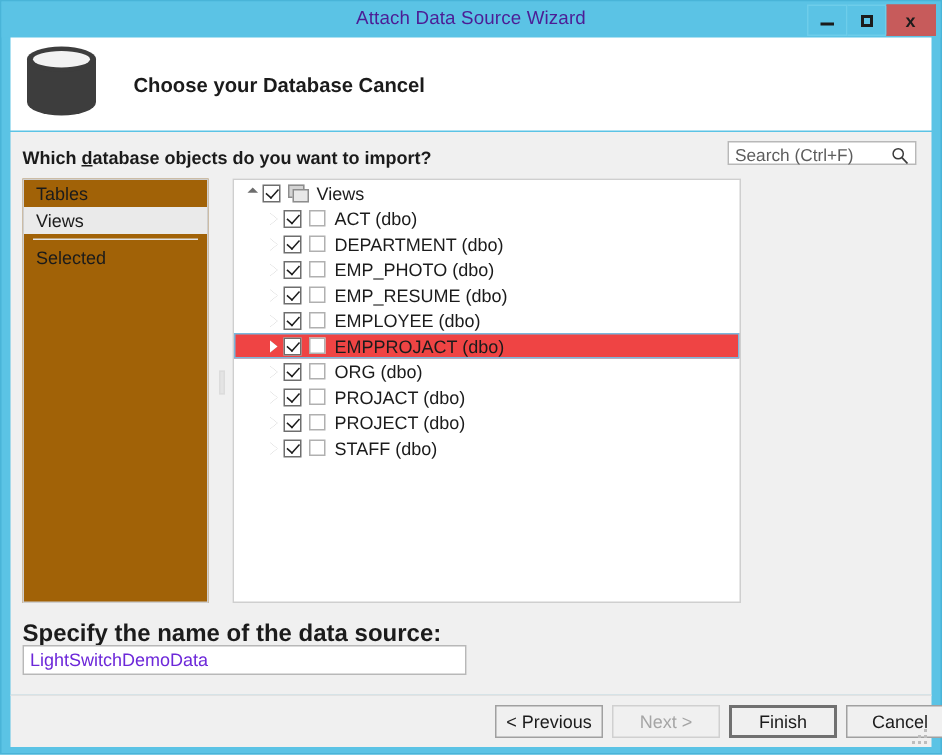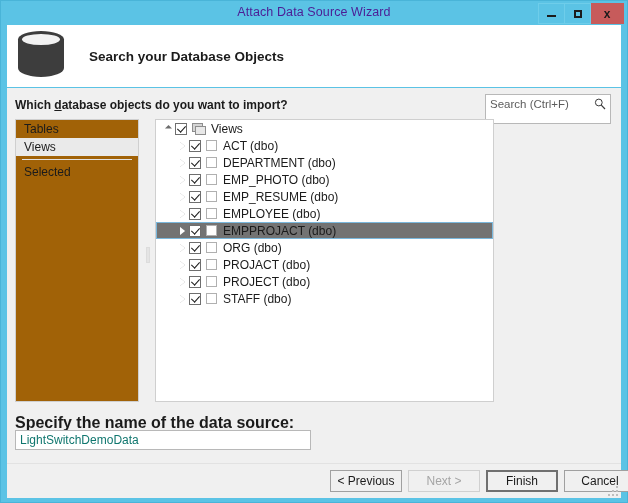--- a/index.html
+++ b/index.html
@@ -144,21 +144,21 @@
     font-weight: bold;
     color: #1b1b1b;
   }
   .prompt u { text-decoration: underline; }
 
   
   .search-box {
     position: absolute;
     left: 478px; top: 6px;
     width: 126px;
-    height: 30px;
+    height: 16px;
     background: #ffffff;
     border: 1px solid #b8b8b8;
     box-sizing: border-box;
   }
   .search-input {
     position: absolute;
     left: 4px; top: 2px;
     width: 98px;
     border: none;
     outline: none;
@@ -234,21 +234,21 @@
     position: relative;
     height: 17px;
     display: flex;
     align-items: center;
     box-sizing: border-box;
     border: 1px solid transparent;
   }
   .tree-row.root { padding-left: 4px; }
   .tree-row.child { padding-left: 18px; }
   .tree-row.selected {
-    background: #737373;
+    background: #ef4444;
     border: 1px solid #7ab8dd;
   }
   .expander {
     width: 14px;
     flex: 0 0 14px;
     display: flex;
     align-items: center;
     justify-content: center;
   }
   .tri-right {
@@ -340,21 +340,21 @@
   .ds-input {
     position: absolute;
     left: 8px; top: 342px;
     width: 296px;
     height: 20px;
     box-sizing: border-box;
     border: 1px solid #b8b8b8;
     background: #ffffff;
     font-family: "Liberation Sans", sans-serif;
     font-size: 12px;
-    color: #0f766e;
+    color: #6d28d9;
     padding: 0 4px;
     outline: none;
   }
 
   
   .footer {
     position: absolute;
     left: 6px; top: 462px;
     width: 614px;
     height: 34px;
@@ -420,21 +420,21 @@
     </div>
   </div>
 
   <div class="header">
     <div class="db-icon">
       <div class="db-body"></div>
       <div class="db-top">
           <div class="db-top-inner"></div>
         </div>
     </div>
-    <div class="header-title">Search your Database Objects</div>
+    <div class="header-title">Choose your Database Cancel</div>
   </div>
 
   <div class="body">
 
     <div class="prompt"><span>Which </span><u>d</u><span>atabase objects do you want to import?</span></div>
 
     <div class="search-box">
       <input class="search-input" type="text" placeholder="Search (Ctrl+F)" style="">
       <svg class="search-icon" viewBox="0 0 12 12">
         <circle cx="4.8" cy="4.5" r="3.4" fill="none" stroke="#3a3a3a" stroke-width="1"></circle>

